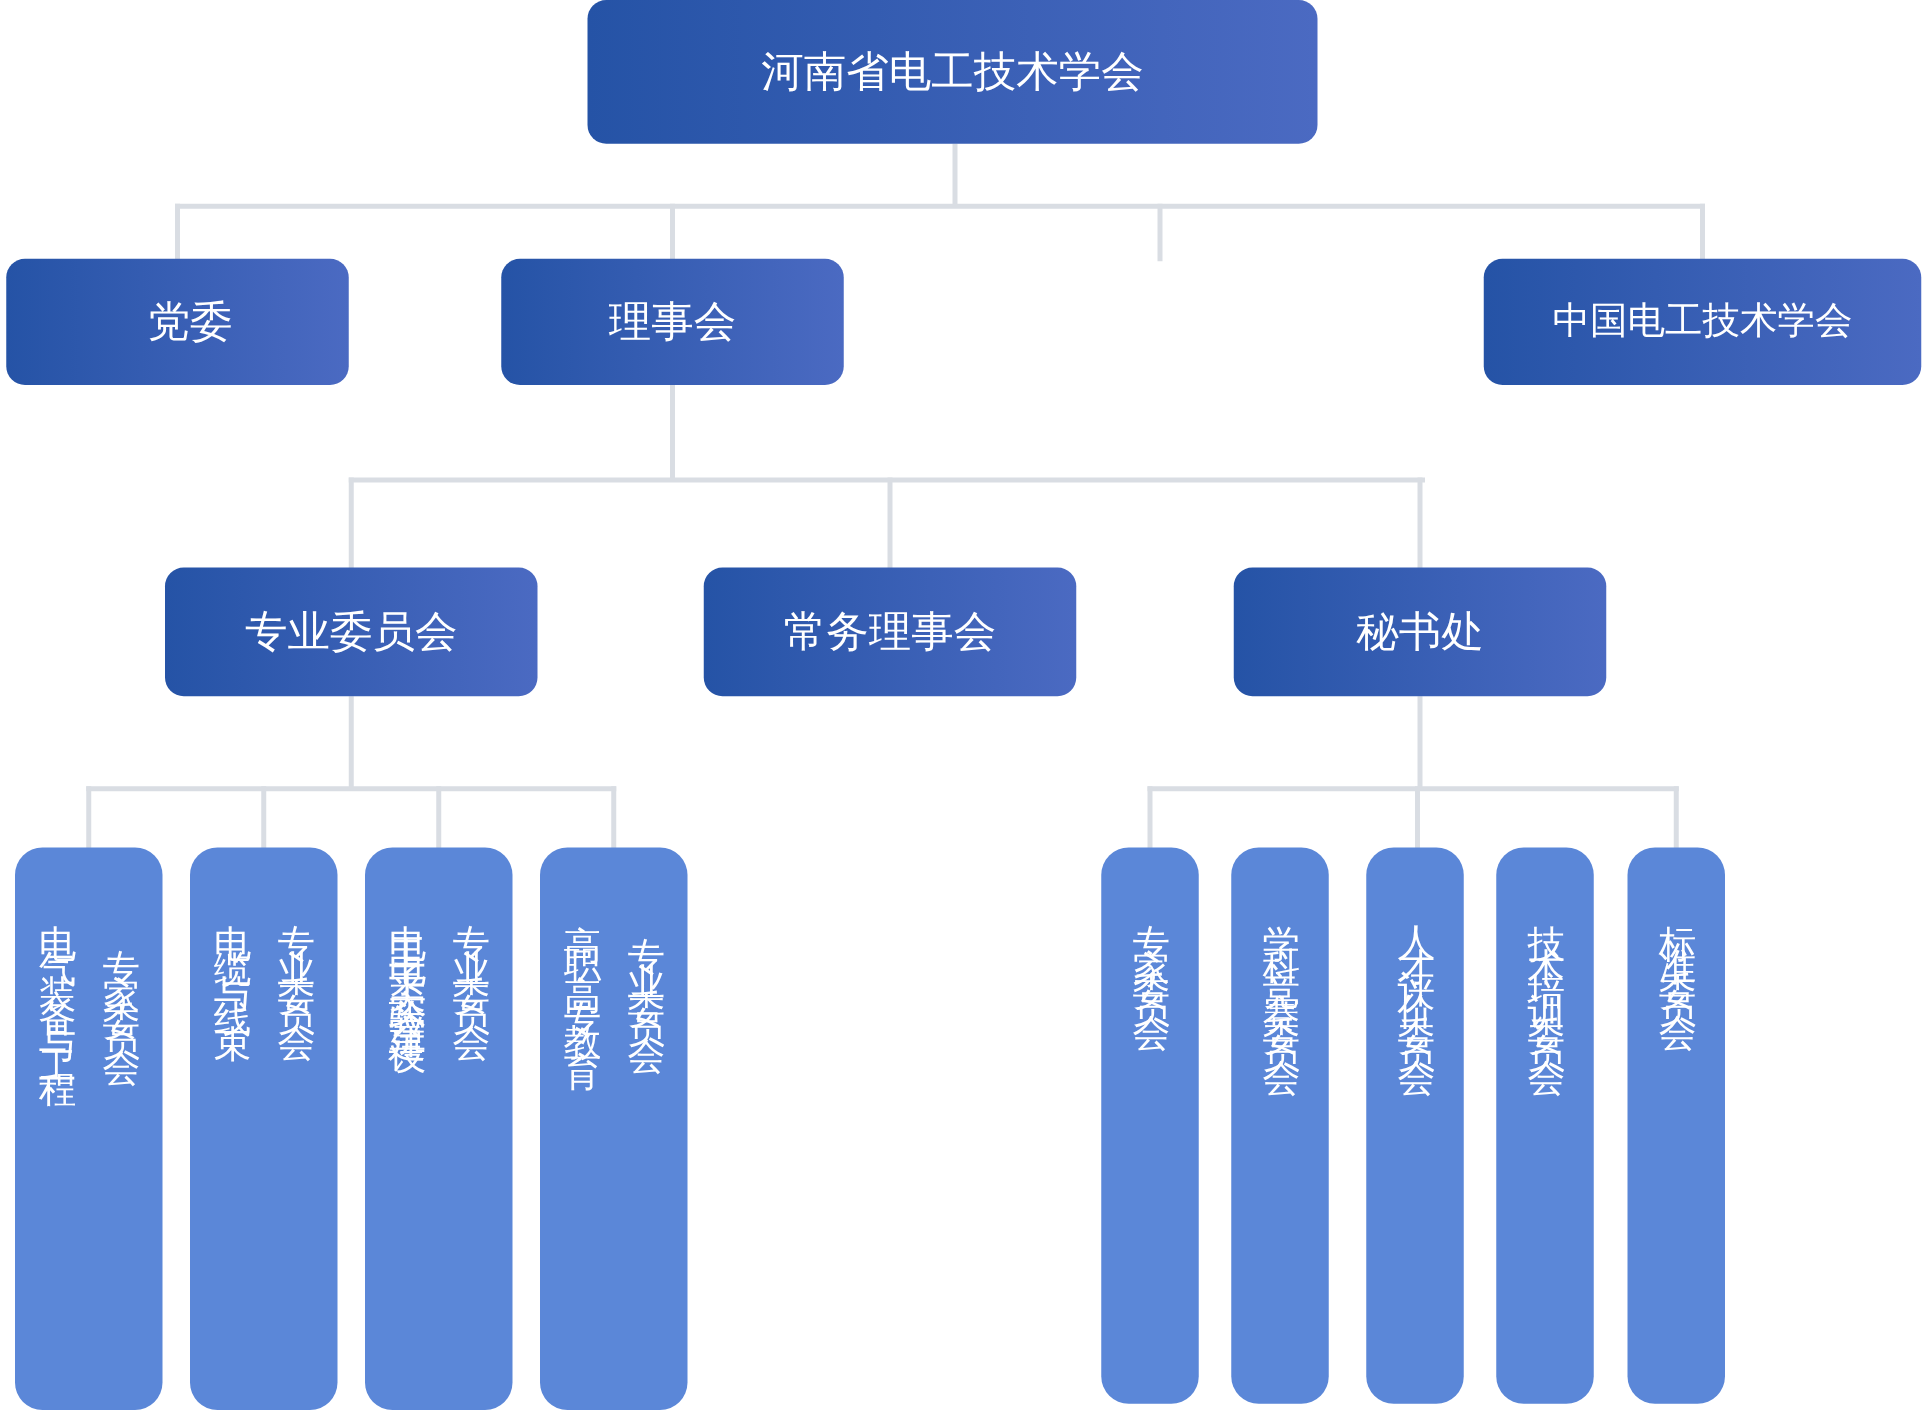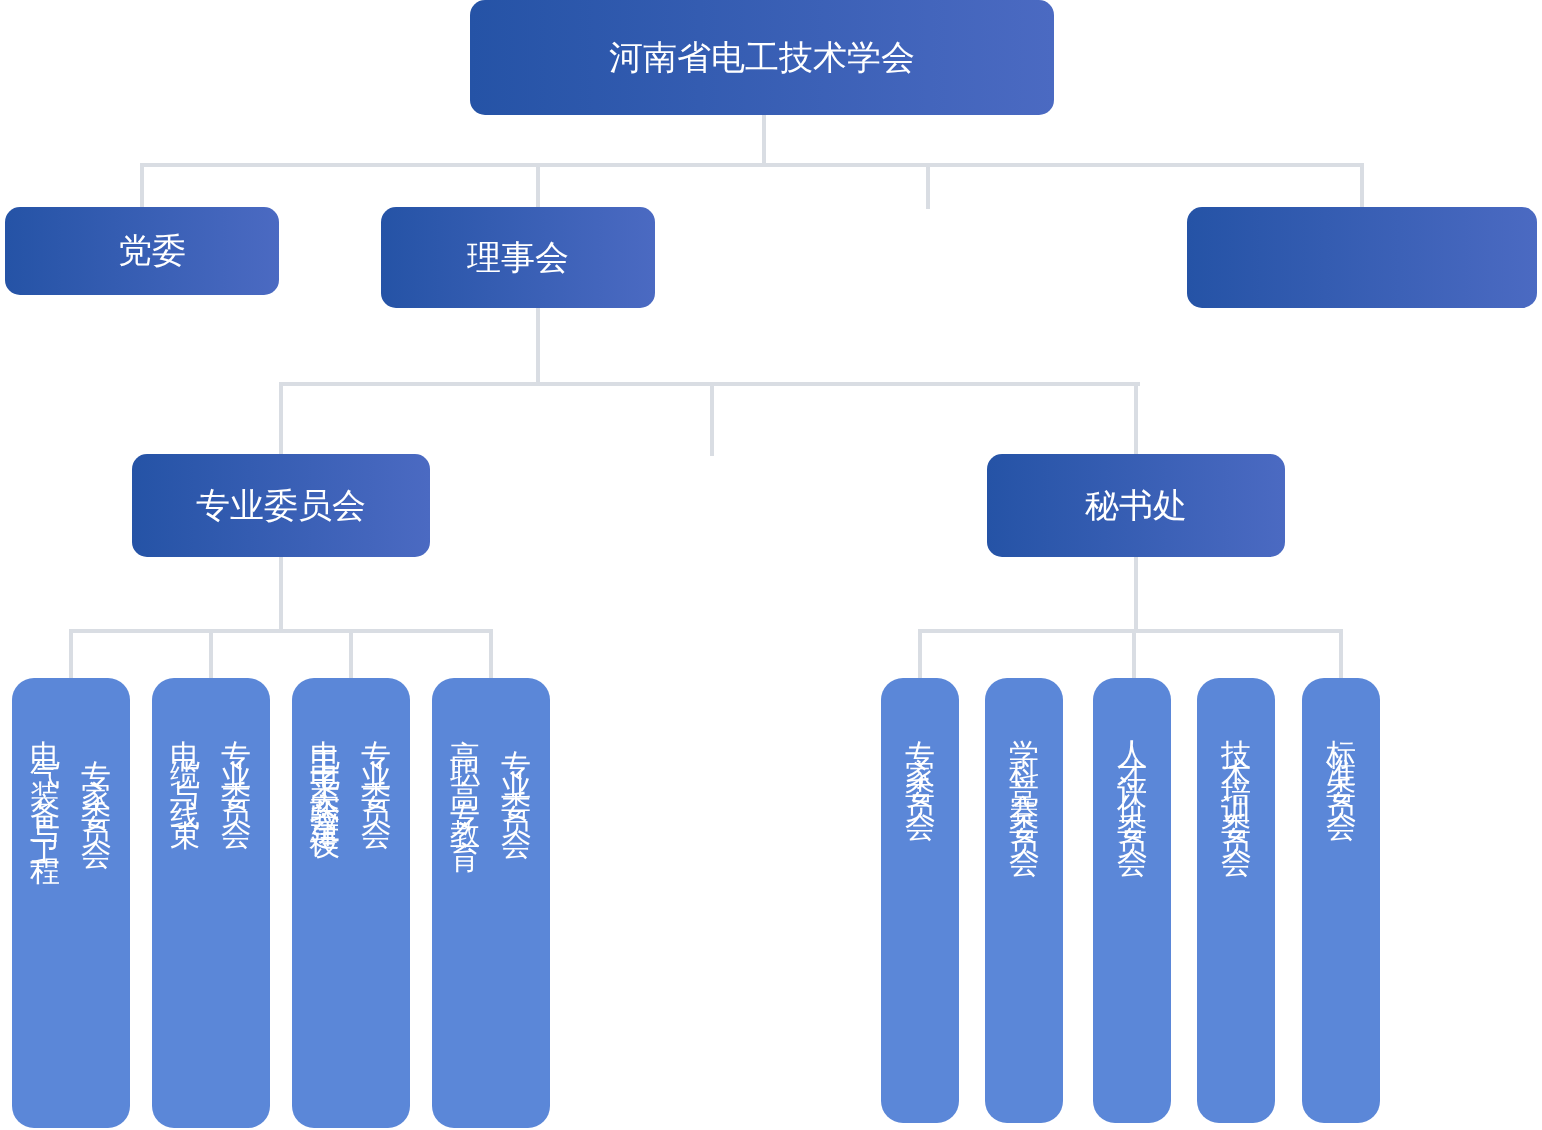--- a/index.html
+++ b/index.html
@@ -90,33 +90,37 @@
   <div class="line" style="left:1134px; top:557px; width:4px; height:74px;"></div>
   <div class="line" style="left:918px; top:629px; width:425px; height:4px;"></div>
   <div class="line" style="left:918px; top:629px; width:4px; height:51px;"></div>
   <div class="line" style="left:1132px; top:629px; width:4px; height:51px;"></div>
   <div class="line" style="left:1339px; top:629px; width:4px; height:51px;"></div>
 
   <div class="node grad" style="left:470px; top:0; width:584px; height:115px;">
     <span>河南省电工技术学会</span>
   </div>
 
-  <div class="node grad" style="left:5px; top:207px; width:274px; height:88px;padding-left:20px;">
+  <div class="node grad" style="left:5px; top:207px; width:274px; height:101px;padding-left:20px;">
     <span>党委</span>
   </div>
-  <div class="node grad" style="left:381px; top:207px; width:274px; height:101px;">
+  <div class="node grad" style="left:401px; top:207px; width:274px; height:101px;">
     <span>理事会</span>
   </div>
   <div class="node grad two-line" style="left:1187px; top:207px; width:350px; height:101px;">
     <div>
+      <span style="display:block">中国电工技术学会</span>
     </div>
   </div>
 
   <div class="node grad" style="left:132px; top:454px; width:298px; height:103px;">
     <span>专业委员会</span>
+  </div>
+  <div class="node grad" style="left:563px; top:454px; width:298px; height:103px;">
+    <span>常务理事会</span>
   </div>
   <div class="node grad" style="left:987px; top:454px; width:298px; height:103px;font-family:Liberation Serif, serif;">
     <span>秘书处</span>
   </div>
 
   <div class="node leaf" style="left:12px; top:678px; width:118px; height:450px;">
     <div class="vcols">
       <span>电气装备与工程</span>
       <span>专家委员会</span>
     </div>

